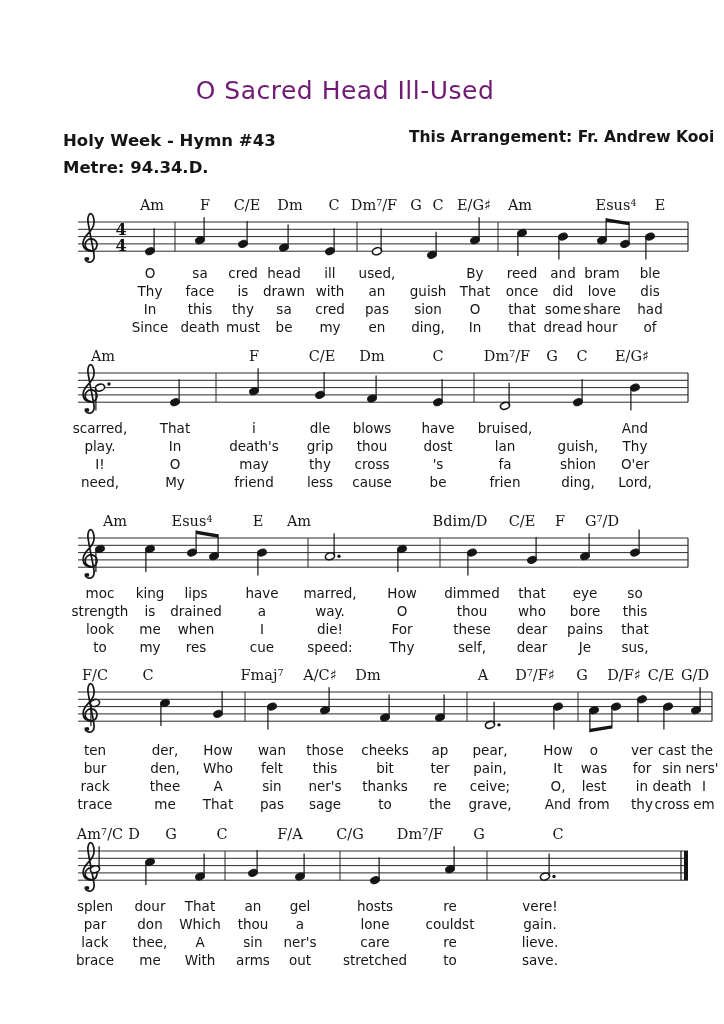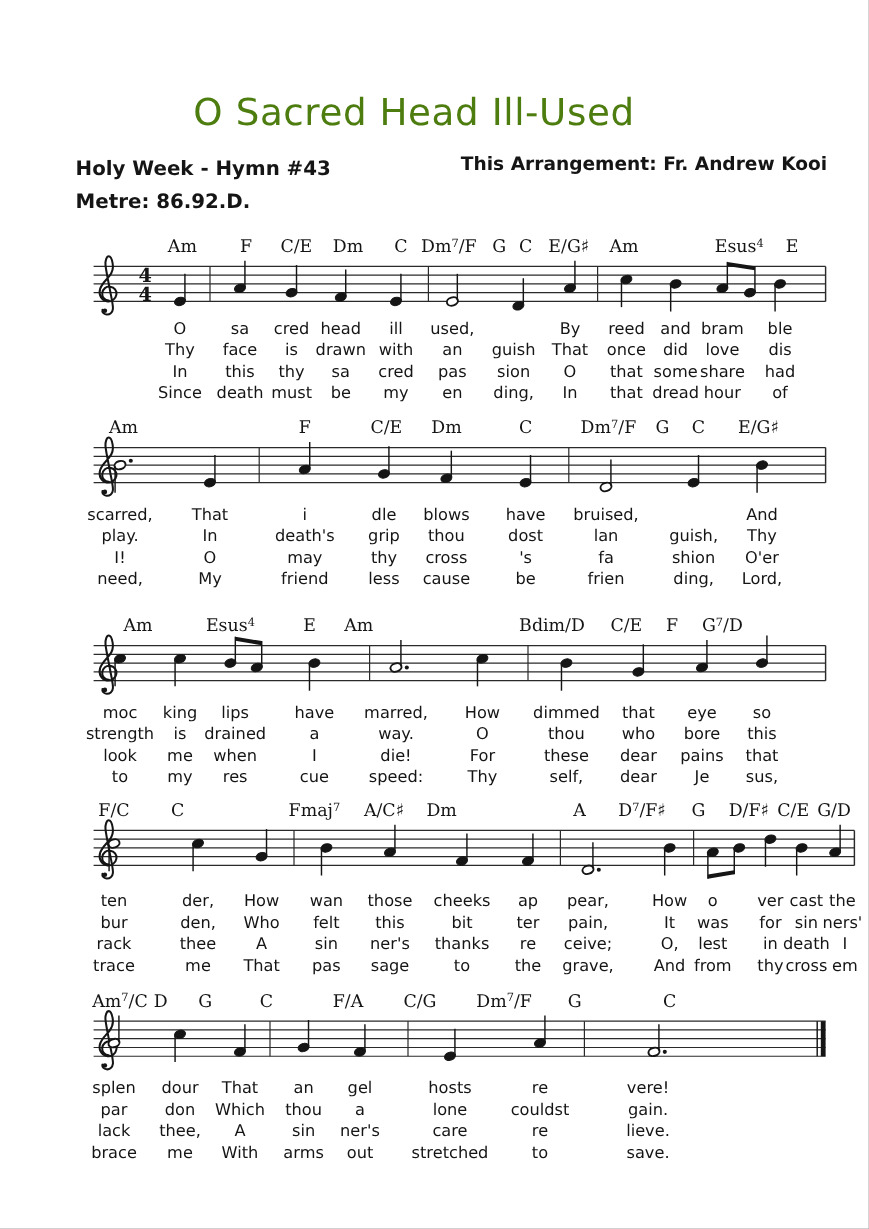--- a/index.html
+++ b/index.html
@@ -1,36 +1,36 @@
 <!DOCTYPE html>
 <html><head>
 <meta charset="utf-8">
 <style>
   html,body{margin:0;padding:0;background:#888;}
   .page{position:relative;width:724px;height:1024px;background:#ffffff;overflow:hidden;
         font-family:"DejaVu Sans",sans-serif;color:#151515;}
   .title{position:absolute;top:76px;left:0;width:690px;text-align:center;
-         font-size:31px;letter-spacing:.5px;color:#4d7c0f;}
+         font-size:25px;letter-spacing:.5px;color:#701a75;}
   .meta-occasion{position:absolute;left:63px;top:131px;font-size:16.5px;font-weight:bold;}
-  .meta-arrangement{position:absolute;left:384px;top:128px;font-size:15.5px;font-weight:bold;}
+  .meta-arrangement{position:absolute;left:409px;top:128px;font-size:15.5px;font-weight:bold;}
   .meta-metre{position:absolute;left:63px;top:158px;font-size:16.5px;font-weight:bold;}
   svg{position:absolute;left:0;top:0;}
   text{fill:#151515;}
   .chord{font-family:"DejaVu Serif","DejaVu Sans",serif;font-size:14.5px;}
   .lyric{font-family:"DejaVu Sans",sans-serif;font-size:13.5px;}
   .timesig{font-family:"DejaVu Serif","DejaVu Sans",serif;font-size:16px;font-weight:bold;}
 </style>
 </head>
 <body>
 
 <div class="page">
   <div class="title">O Sacred Head Ill-Used</div>
   <div class="meta-occasion">Holy Week - Hymn #43</div>
   <div class="meta-arrangement">This Arrangement: Fr. Andrew Kooi</div>
-  <div class="meta-metre">Metre: 86.92.D.</div>
+  <div class="meta-metre">Metre: 94.34.D.</div>
   <svg id="score" width="724" height="1024" viewBox="0 0 724 1024">
       <g>
         <line x1="78" y1="222" x2="688" y2="222" stroke="#2a2a2a" stroke-width="1"></line>
         <line x1="78" y1="229.3" x2="688" y2="229.3" stroke="#2a2a2a" stroke-width="1"></line>
         <line x1="78" y1="236.6" x2="688" y2="236.6" stroke="#2a2a2a" stroke-width="1"></line>
         <line x1="78" y1="243.9" x2="688" y2="243.9" stroke="#2a2a2a" stroke-width="1"></line>
         <line x1="78" y1="251.2" x2="688" y2="251.2" stroke="#2a2a2a" stroke-width="1"></line>
         <g transform="translate(84 222)">
           <path d="M 6.6 28.4 C 3.2 28.1 0.9 25.5 1.2 22.3 C 1.5 18.7 4.6 16.4 7.9 16.9 C 11.3 17.4 13.5 20.3 13 23.5 C 12.4 27.4 8.8 29.8 4.9 29 C 0.3 28 -2 23.6 -0.6 18.9 C 0.8 14.3 4.6 11.4 7.2 8 C 9.5 5 10.6 1.4 9.9 -2.3 C 9.4 -5.3 8 -8.4 6.6 -8.4 C 4.8 -8.4 3.6 -4.6 3.9 -1.3 C 4.3 3.2 6.1 11.6 7.9 21 C 9.2 27.8 10.4 32.9 10.1 35.4 C 9.8 38.6 7.4 40.4 4.8 40.1 C 2.4 39.8 0.9 38 1.4 36.2" fill="none" stroke="#151515" stroke-width="1.7" stroke-linecap="round"></path>
           <circle cx="3.4" cy="36.9" r="1.9" fill="#151515"></circle>

